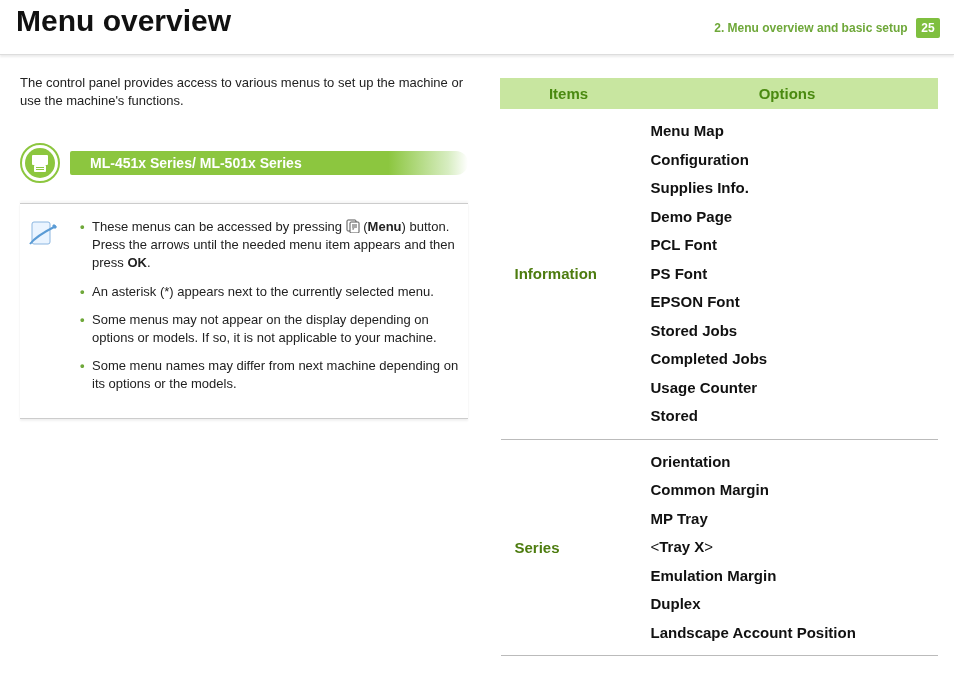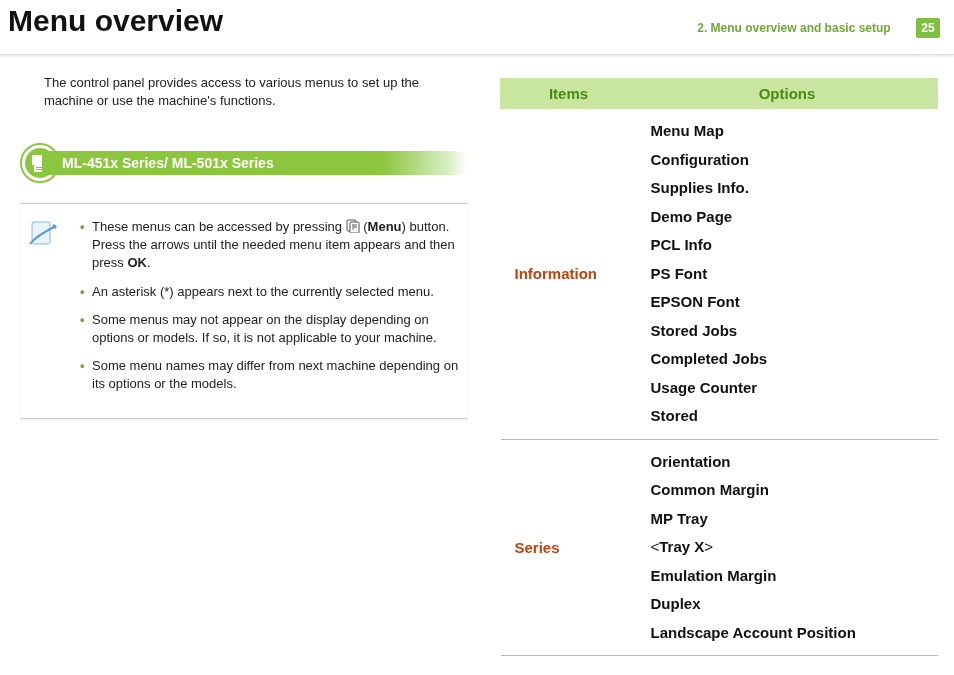--- a/index.html
+++ b/index.html
@@ -14,21 +14,21 @@
   }
   .topbar {
     position: relative;
     height: 54px;
     background: #fff;
     border-bottom: 1px solid #ddd;
     box-shadow: 0 2px 2px rgba(0,0,0,0.08);
   }
   .page-title {
     position: absolute;
-    left: 8px;
+    left: 16px;
     top: 4px;
     font-size: 30px;
     font-weight: 700;
     color: #111;
   }
   .crumb-wrap {
     position: absolute;
     right: 14px;
     top: 18px;
     font-size: 12px;
@@ -37,21 +37,21 @@
   }
   .page-num-box {
     display: inline-block;
     background: #7fbf3f;
     color: #fff;
     width: 24px;
     height: 20px;
     line-height: 20px;
     text-align: center;
     border-radius: 2px;
-    margin-left: 22px;
+    margin-left: 5px;
     font-size: 12px;
   }
   .content {
     position: absolute;
     top: 70px;
     left: 20px;
     right: 20px;
     bottom: 0;
   }
   .col-left {
@@ -64,37 +64,36 @@
     position: absolute;
     left: 480px;
     top: 8px;
     width: 438px;
   }
   .intro {
     font-size: 13px;
     line-height: 1.35;
     color: #222;
     margin-top: 4px;
-    margin-left: 24px;
   }
   .series-bar {
     position: relative;
     margin-top: 34px;
     height: 40px;
   }
   .series-icon {
     position: absolute;
     left: 0;
     top: 0;
     width: 40px;
     height: 40px;
   }
   .series-label-bar {
     position: absolute;
-    left: 22px;
+    left: 50px;
     top: 8px;
     right: 0;
     height: 24px;
     background: linear-gradient(to right, #8cc63f 0%, #8cc63f 80%, #d7edc1 95%, #fff 100%);
     border-radius: 2px 12px 12px 2px;
     color: #fff;
     font-weight: 700;
     font-size: 14px;
     line-height: 24px;
     padding-left: 20px;
@@ -153,21 +152,21 @@
     border: 1px solid #c8e6a0;
     text-align: center;
   }
   .tbl td {
     border-top: 1px solid #bbb;
     border-bottom: 1px solid #bbb;
     padding: 8px 14px;
     vertical-align: middle;
   }
   .tbl td.item {
-    color: #c2410c;
+    color: #4d7c0f;
     font-weight: 700;
     width: 108px;
   }
   .opt-list div {
     font-weight: 700;
     color: #111;
     line-height: 1.9;
   }
   .lt, .gt { font-weight: 400; }
 </style>
@@ -233,21 +232,21 @@
       </thead>
       <tbody>
         <tr>
           <td class="item">Information</td>
           <td>
             <div class="opt-list">
               <div>Menu Map</div>
               <div>Configuration</div>
               <div>Supplies Info.</div>
               <div>Demo Page</div>
-              <div>PCL Info</div>
+              <div>PCL Font</div>
               <div>PS Font</div>
               <div>EPSON Font</div>
               <div>Stored Jobs</div>
               <div>Completed Jobs</div>
               <div>Usage Counter</div>
               <div>Stored</div>
             </div>
           </td>
         </tr>
         <tr>

